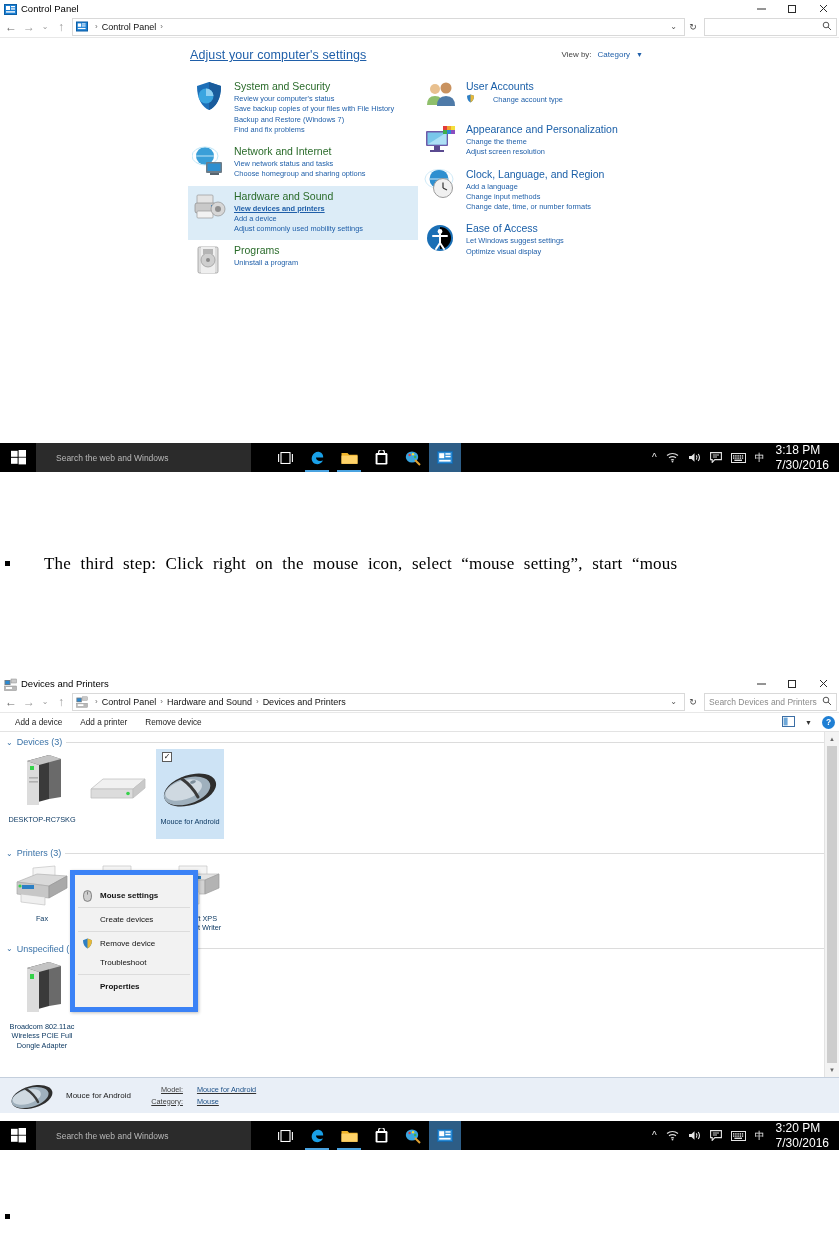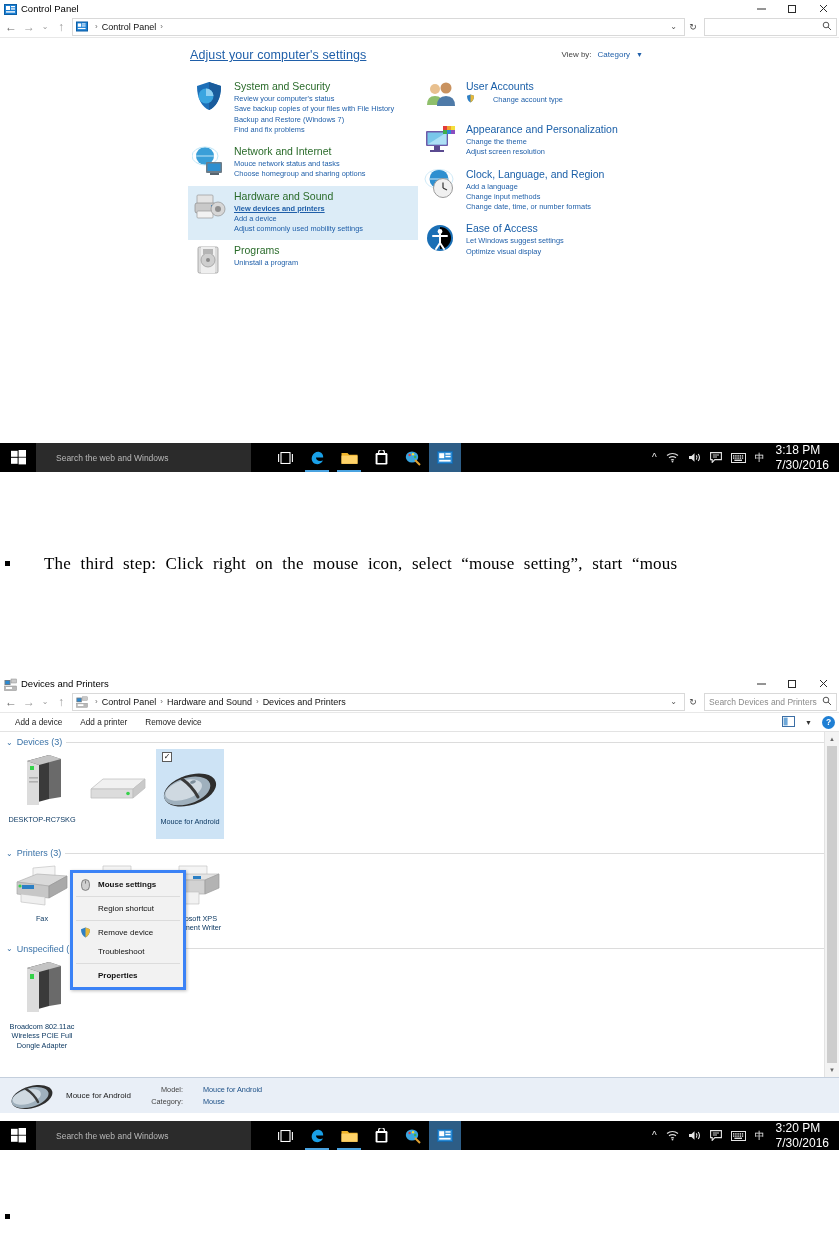--- a/index.html
+++ b/index.html
@@ -133,43 +133,43 @@
     display:flex;align-items:center;justify-content:center;font-size:8px;color:#111;line-height:1;
   }
   .tile .badge {
     position:absolute; left:30px; top:44px; width:14px; height:14px; border-radius:50%;
     background:#1aa81a; border:1px solid #0e800e; display:flex; align-items:center; justify-content:center;
     color:#fff; font-size:9px; line-height:1;
   }
 
   
   .ctxmenu {
-    position:absolute; left:70px; top:138px; width:116px; background:#f2f2f2;
-    border:3px solid #3b82f6; box-shadow:1px 1px 3px rgba(0,0,0,.25); z-index:30; padding:2px 0;
+    position:absolute; left:70px; top:138px; width:128px; background:#f2f2f2;
+    border:5px solid #3b82f6; box-shadow:1px 1px 3px rgba(0,0,0,.25); z-index:30; padding:11px 0;
   }
   .ctxmenu .mi { height:19px; display:flex; align-items:center; padding-left:6px; font-size:8px; color:#111; }
   .ctxmenu .mi.bold { font-weight:bold; }
   .ctxmenu .mi .micon { width:13px; margin-right:6px; display:flex; align-items:center; justify-content:center; }
   .ctxmenu .mi .mtext { white-space:nowrap; }
   .ctxmenu .sep { height:1px; background:#dcdcdc; margin:2px 3px; }
 
   
   .vscroll { position:absolute; right:0; top:0; bottom:0; width:15px; background:#f3f3f3; border-left:1px solid #e3e3e3; }
   .vscroll .arw { height:14px; display:flex; align-items:center; justify-content:center; font-size:6px; color:#666; }
   .vscroll .thumb { position:absolute; left:2px; right:2px; top:14px; bottom:14px; background:#cdcdcd; }
 
   
   .dp-details {
     height:36px; background:#e9eff7; border-top:1px solid #c4cfdd;
     display:flex; align-items:center; padding-left:8px; gap:10px;
   }
   .dp-details .dmouse { width:48px;height:30px; flex:0 0 48px; }
   .dp-details .dtitle { font-size:8px; color:#1a1a1a; white-space:nowrap; }
   .dp-details .dtable { font-size:7.3px; color:#333; line-height:1.55; }
-  .dp-details .dtable .r { display:flex; gap:20px; }
+  .dp-details .dtable .r { display:flex; gap:14px;text-decoration:underline; }
   .dp-details .dtable .k { color:#3f3f3f; width:42px; text-align:right; }
   .dp-details .dtable .v { color:#1b4f86; }
 </style>
 </head>
 <body>
 
 <div class="win" id="cp-window">
 
   <div class="titlebar">
     <span class="tb-icon">
@@ -268,21 +268,21 @@
           <svg viewBox="0 0 34 34" width="34" height="34">
             <circle cx="13" cy="12" r="9" fill="#3a9fd8"></circle>
             <path d="M4 12 h18 M13 3 a13 9 0 0 1 0 18 a13 9 0 0 1 0 -18" fill="none" stroke="#bfe6f7" stroke-width="1"></path>
             <rect x="14" y="18" width="16" height="11" rx="1" fill="#6d7c88"></rect>
             <rect x="15.5" y="19.5" width="13" height="7.5" fill="#2d8fd0"></rect>
             <rect x="18" y="29" width="9" height="2" fill="#56646f"></rect>
           </svg>
         </div>
         <div class="txt">
           <div class="ttl">Network and Internet</div>
-          <div class="ln">Mouce network status and tasks</div>
+          <div class="ln">View network status and tasks</div>
           <div class="ln">Choose homegroup and sharing options</div>
         </div>
       </div>
 
       <div class="cat hl">
         <div class="ico">
           <svg viewBox="0 0 34 34" width="34" height="34">
             <rect x="5" y="6" width="16" height="9" rx="1" fill="#e4e4e4" stroke="#9a9a9a" stroke-width="0.7"></rect>
             <rect x="3" y="14" width="21" height="10" rx="2" fill="#c9c9c9" stroke="#8c8c8c" stroke-width="0.7"></rect>
             <rect x="5" y="22" width="16" height="7" rx="1" fill="#f2f2f2" stroke="#9a9a9a" stroke-width="0.7"></rect>
@@ -731,21 +731,21 @@
           <svg width="9" height="12" viewBox="0 0 9 12">
               <rect x="0.6" y="0.6" width="7.8" height="10.8" rx="3.9" fill="#cfcfcf" stroke="#6b6b6b" stroke-width="0.8"></rect>
               <line x1="4.5" y1="1.6" x2="4.5" y2="4.6" stroke="#6b6b6b" stroke-width="0.8"></line>
             </svg>
         </span>
         <span class="mtext">Mouse settings</span>
       </div>
       <div class="sep"></div>
       <div class="mi">
         <span class="micon"></span>
-        <span class="mtext">Region shortcut</span>
+        <span class="mtext">Create devices</span>
       </div>
       <div class="sep"></div>
       <div class="mi">
         <span class="micon">
           <svg width="11" height="11" viewBox="0 0 11 11">
               <path d="M5.5 0.6 L10 2.2 C10 6.6 8 9.2 5.5 10.4 C3 9.2 1 6.6 1 2.2 Z" fill="#2e7fc4"></path>
               <path d="M5.5 0.6 L10 2.2 C10 6.6 8 9.2 5.5 10.4 Z" fill="#e8b838"></path>
             </svg>
         </span>
         <span class="mtext">Remove device</span>

